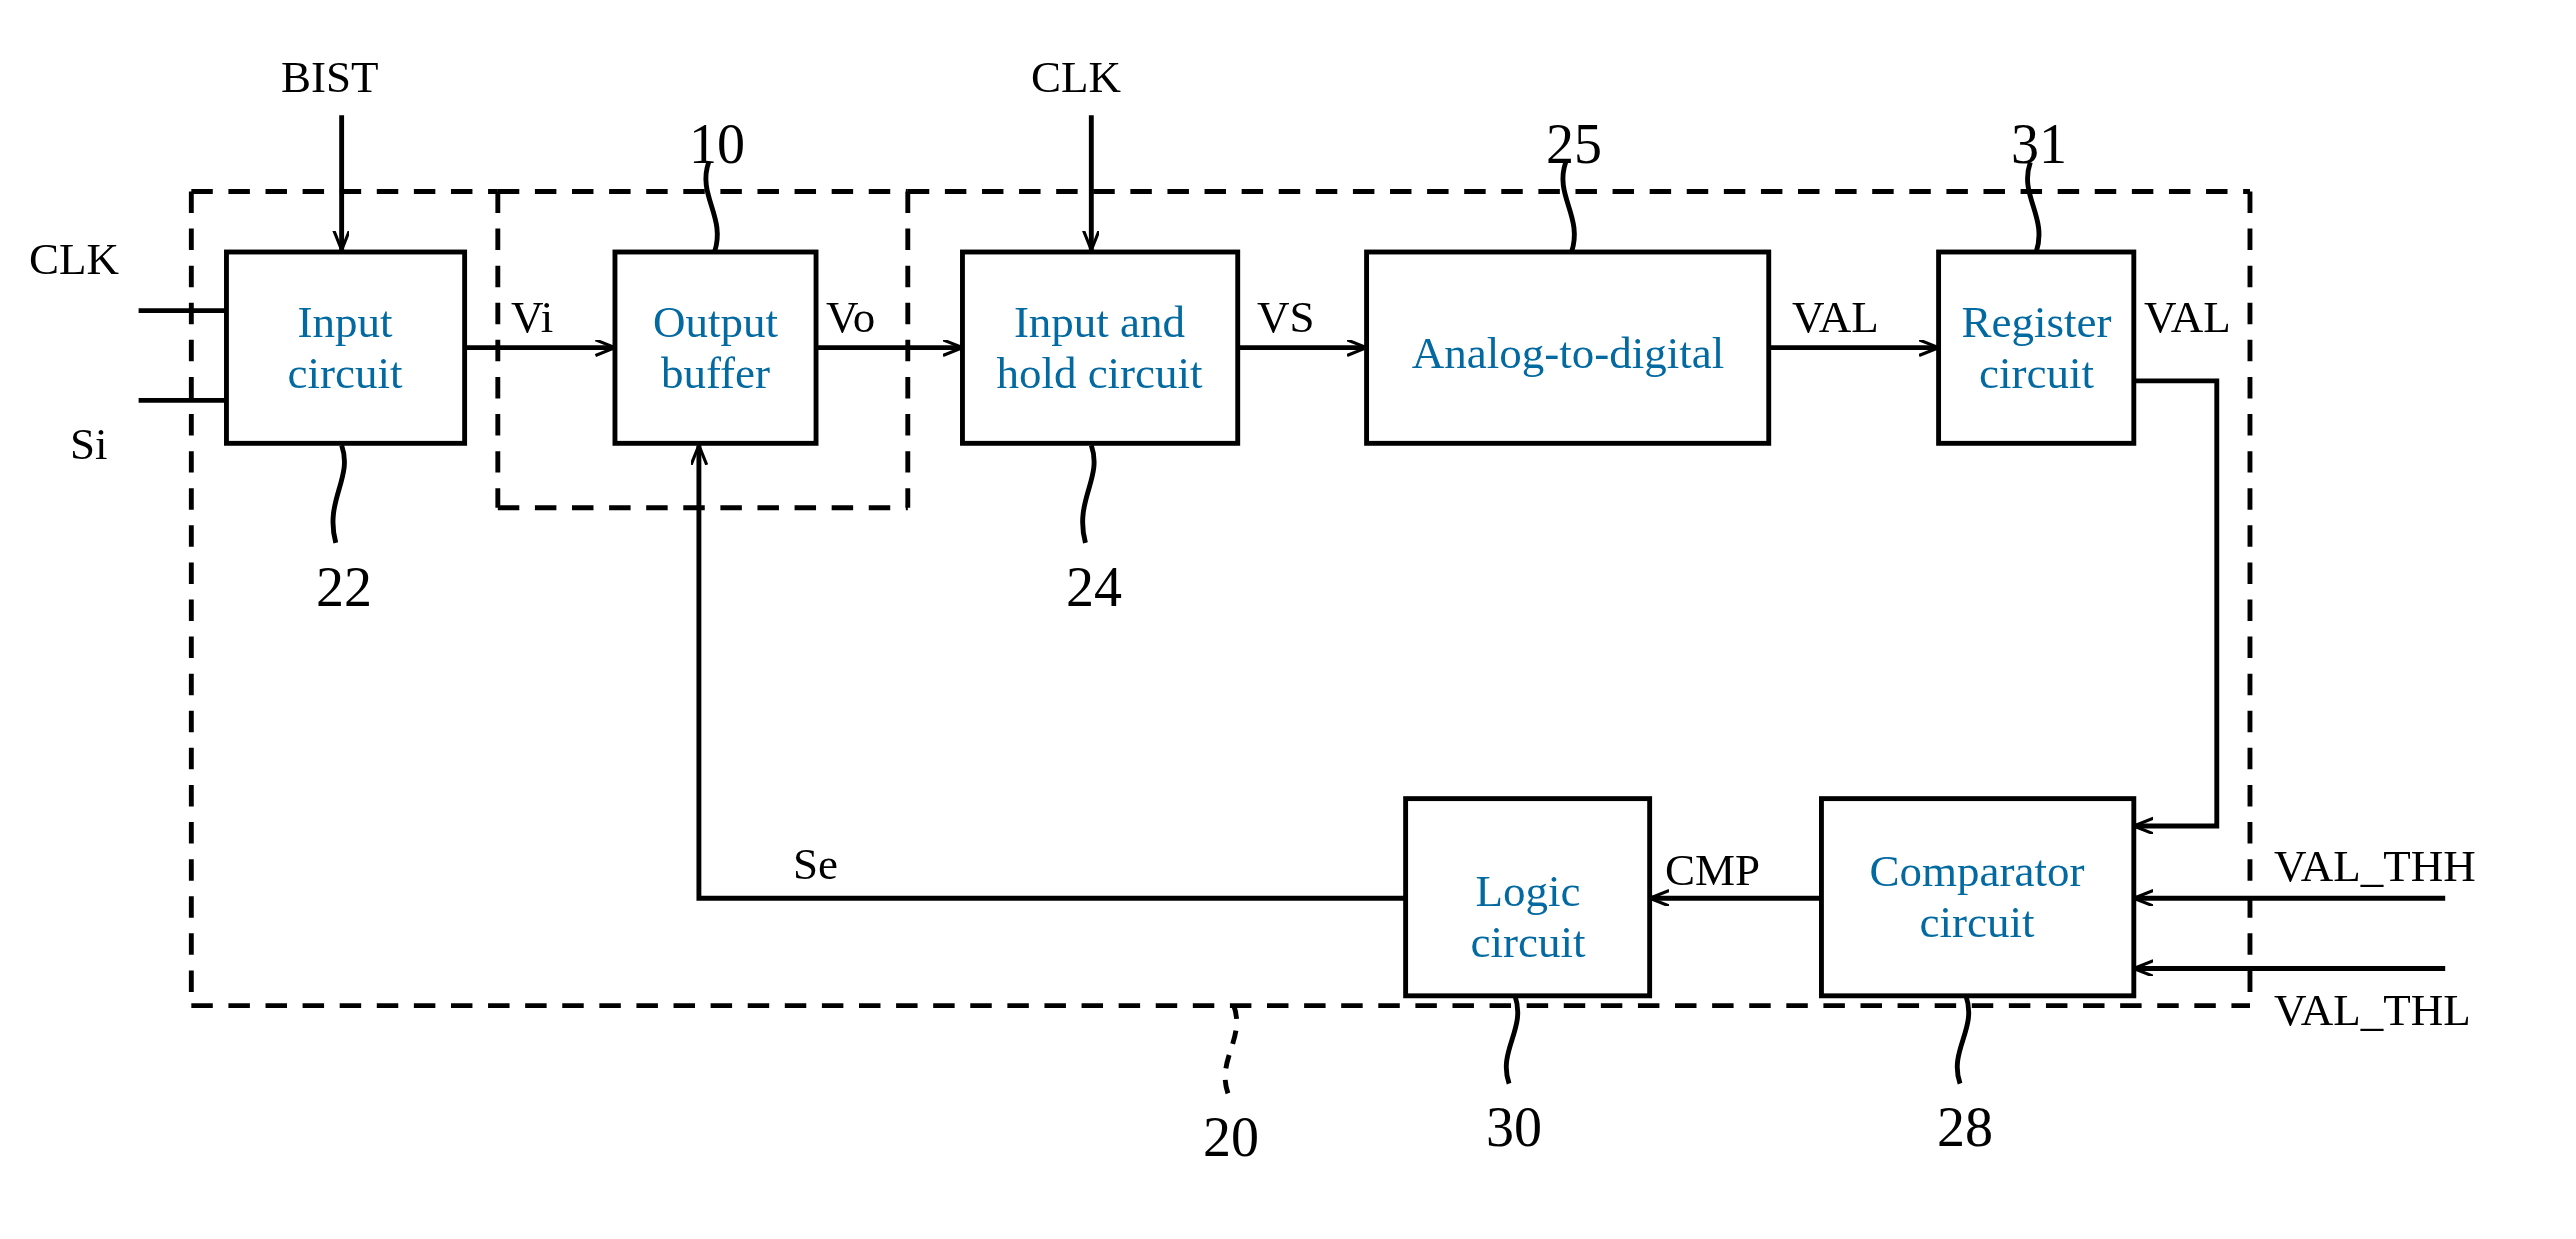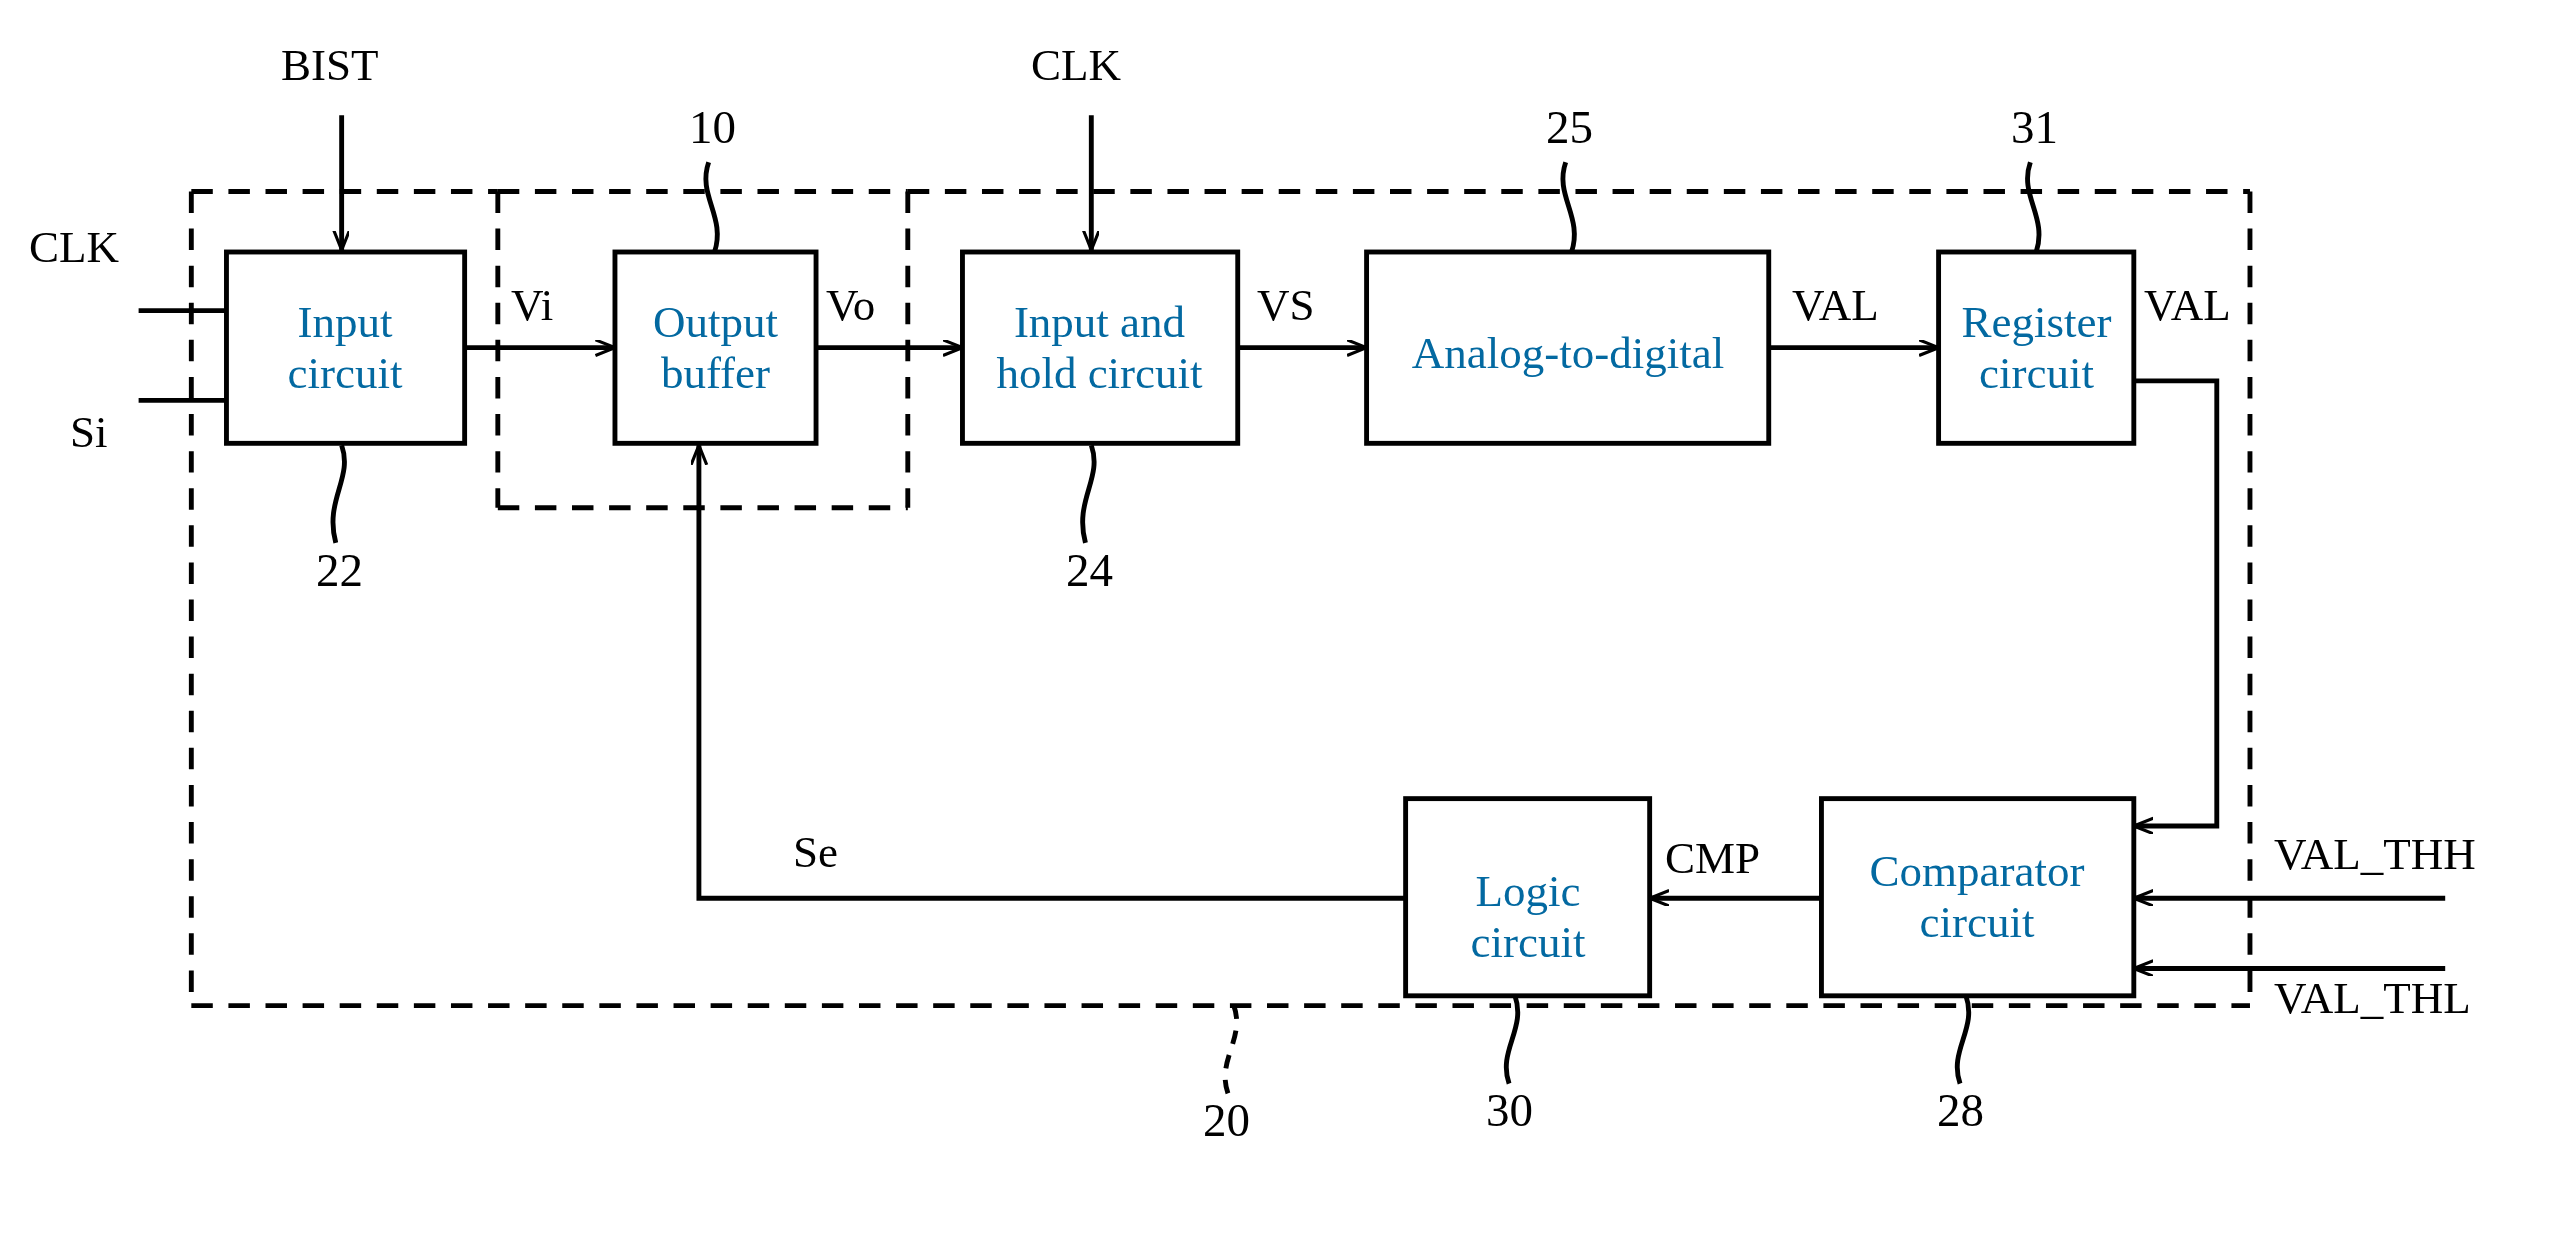--- a/index.html
+++ b/index.html
@@ -1,21 +1,21 @@
 <!DOCTYPE html>
 <html><head>
 <meta charset="utf-8">
 <style>
   html, body { margin:0; padding:0; background:#ffffff; }
   body { width:2576px; height:1240px; font-family:"Liberation Serif", "DejaVu Serif", serif; }
   #stage { position:relative; width:2576px; height:1240px; overflow:hidden; background:#fff; }
   #stage svg { position:absolute; left:0; top:0; }
-  .lbl { position:absolute; color:#000; white-space:nowrap; line-height:1.08; font-family:"Liberation Serif","DejaVu Serif",serif; }
+  .lbl { position:absolute; color:#000; white-space:nowrap; line-height:1.08; font-family:"Liberation Serif","DejaVu Serif",serif;margin-top:12px; }
   .sig { font-size:45px; }
-  .ref { font-size:47px; }
+  .ref { font-size:56px; }
   .blk { position:absolute; display:flex; align-items:center; justify-content:center;
          text-align:center; color:#0369a1; font-size:45px; line-height:1.12;
          font-family:Liberation Serif, serif; box-sizing:border-box; }
 </style>
 </head>
 <body>
 
 <div id="stage">
 
   <svg width="2576" height="1240" viewBox="0 0 2639 1270">

